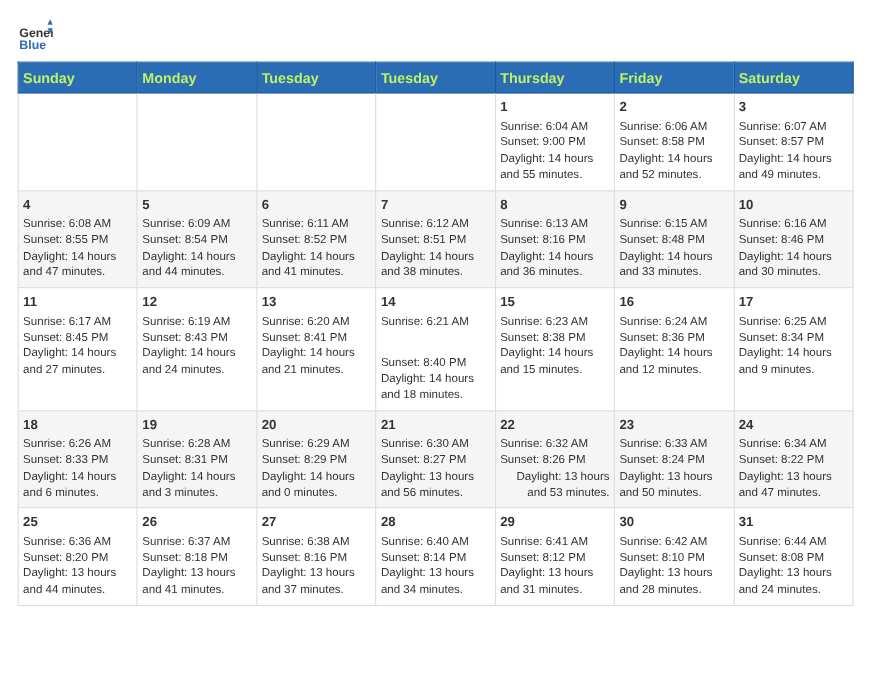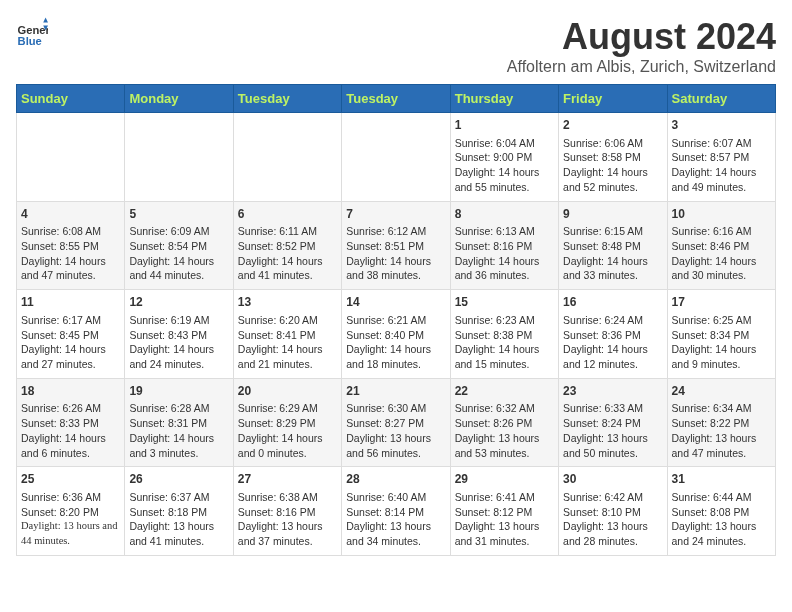--- a/index.html
+++ b/index.html
@@ -84,24 +84,20 @@
 <body>
 
 <div class="header-area">
   <div class="logo">
     <svg class="logo-icon" viewBox="0 0 40 40">
       <text x="2" y="22" font-size="14" font-weight="bold" fill="#333">General</text>
       <text x="2" y="36" font-size="14" font-weight="bold" fill="#2a6db5">Blue</text>
       <polygon points="34,8 40,8 37,2" fill="#2a6db5"></polygon>
       <polygon points="34,12 40,12 37,18" fill="#2a6db5"></polygon>
     </svg>
-  </div>
-  <div class="title-area">
-    <div class="main-title">August 2024</div>
-    <div class="subtitle">Affoltern am Albis, Zurich, Switzerland</div>
   </div>
 </div>
 
 <table>
   <thead>
     <tr>
       <th>Sunday</th>
       <th>Monday</th>
       <th>Tuesday</th>
       <th>Tuesday</th>
@@ -194,21 +190,21 @@
         </td>
         <td>
           <span class="day-num">13</span>
           <span style="display: block;">Sunrise: 6:20 AM</span>
           <span style="display: block;">Sunset: 8:41 PM</span>
           <span style="display: block;">Daylight: 14 hours and 21 minutes.</span>
         </td>
         <td>
           <span class="day-num">14</span>
           <span style="display: block;">Sunrise: 6:21 AM</span>
-          <span style="display: block;">Sunset: 8:40 PM</span>
+          <span style="display: block; margin-top: 23px;">Sunset: 8:40 PM</span>
           <span style="display: block;">Daylight: 14 hours and 18 minutes.</span>
         </td>
         <td>
           <span class="day-num">15</span>
           <span style="display: block;">Sunrise: 6:23 AM</span>
           <span style="display: block;">Sunset: 8:38 PM</span>
           <span style="display: block;">Daylight: 14 hours and 15 minutes.</span>
         </td>
         <td>
           <span class="day-num">16</span>
@@ -245,41 +241,41 @@
         <td>
           <span class="day-num">21</span>
           <span style="display: block;">Sunrise: 6:30 AM</span>
           <span style="display: block;">Sunset: 8:27 PM</span>
           <span style="display: block;">Daylight: 13 hours and 56 minutes.</span>
         </td>
         <td>
           <span class="day-num">22</span>
           <span style="display: block;">Sunrise: 6:32 AM</span>
           <span style="display: block;">Sunset: 8:26 PM</span>
-          <span style="display: block;">Daylight: 13 hours and 53 minutes.</span>
+          <span style="display: block; text-align: right;">Daylight: 13 hours and 53 minutes.</span>
         </td>
         <td>
           <span class="day-num">23</span>
           <span style="display: block;">Sunrise: 6:33 AM</span>
           <span style="display: block;">Sunset: 8:24 PM</span>
           <span style="display: block;">Daylight: 13 hours and 50 minutes.</span>
         </td>
         <td>
           <span class="day-num">24</span>
           <span style="display: block;">Sunrise: 6:34 AM</span>
           <span style="display: block;">Sunset: 8:22 PM</span>
           <span style="display: block;">Daylight: 13 hours and 47 minutes.</span>
         </td>
       </tr>
       <tr class="week-row">
         <td>
           <span class="day-num">25</span>
           <span style="display: block;">Sunrise: 6:36 AM</span>
           <span style="display: block;">Sunset: 8:20 PM</span>
-          <span style="display: block; font-family: Liberation Serif, serif;">Daylight: 13 hours and 44 minutes.</span>
+          <span style="display: block;">Daylight: 13 hours and 44 minutes.</span>
         </td>
         <td>
           <span class="day-num">26</span>
           <span style="display: block;">Sunrise: 6:37 AM</span>
           <span style="display: block;">Sunset: 8:18 PM</span>
           <span style="display: block;">Daylight: 13 hours and 41 minutes.</span>
         </td>
         <td>
           <span class="day-num">27</span>
           <span style="display: block;">Sunrise: 6:38 AM</span>

